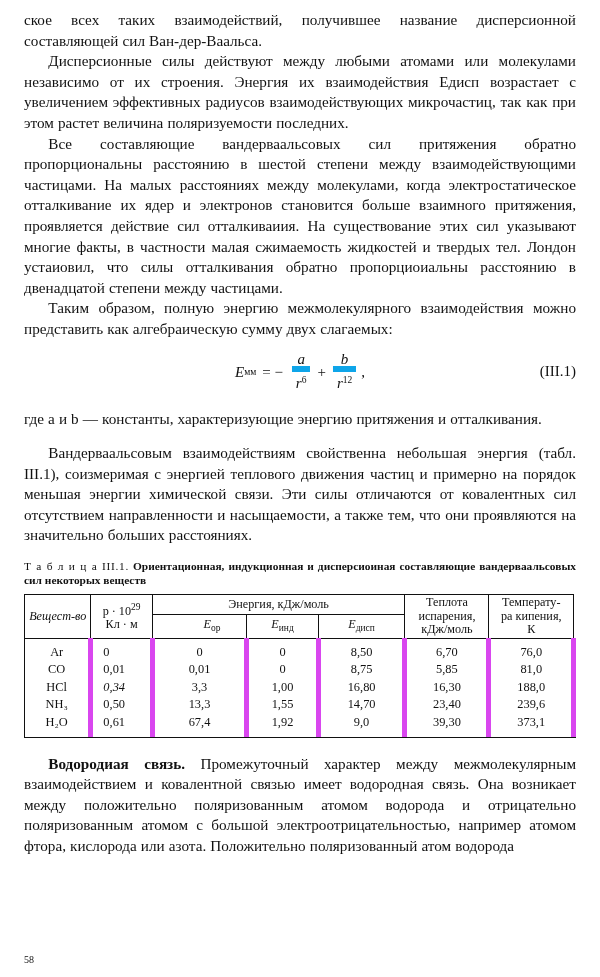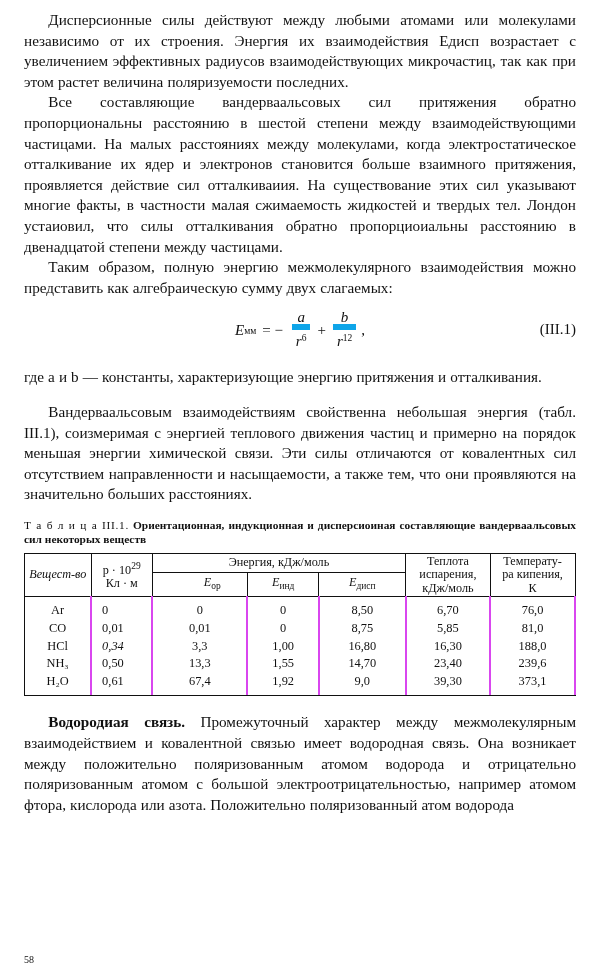--- a/index.html
+++ b/index.html
@@ -119,21 +119,21 @@
     text-align: center;
     vertical-align: middle;
   }
   table.data thead th {
     line-height: 13.5px;
     font-size: 12.2px;
   }
   table.data tbody td {
     line-height: 15.6px;
     border-left: 1px solid #111;
-    border-right: 2px solid #d946ef;
+    border-right: 5px solid #d946ef;
     border-top: none;
     border-bottom: none;
   }
   table.data tbody tr:first-child td {
     padding-top: 6px;
   }
   table.data tbody tr:last-child td {
     padding-bottom: 6px;
   }
   table.data tbody tr td.subst {
@@ -156,20 +156,21 @@
     font-size: 10px;
     font-weight: normal;
   }
 </style>
 </head>
 <body>
 
 <div class="page">
   <div class="content">
 
+    <p class="para cont">ское всех таких взаимодействий, получившее название дисперсионной составляющей сил Ван-дер-Ваальса.</p>
 
     <p class="para">Дисперсионные силы действуют между любыми атомами или молекулами независимо от их строения. Энергия их взаимодействия Eдисп возрастает с увеличением эффективных радиусов взаимодействующих микрочастиц, так как при этом растет величина поляризуемости последних.</p>
 
     <p class="para">Все составляющие вандерваальсовых сил притяжения обратно пропорциональны расстоянию в шестой степени между взаимодействующими частицами. На малых расстояниях между молекулами, когда электростатическое отталкивание их ядер и электронов становится больше взаимного притяжения, проявляется действие сил отталкиваиия. На существование этих сил указывают многие факты, в частности малая сжимаемость жидкостей и твердых тел. Лондон устаиовил, что силы отталкивания обратно пропорциоиальны расстоянию в двенадцатой степени между частицами.</p>
 
     <p class="para">Таким образом, полную энергию межмолекулярного взаимодействия можно представить как алгебраическую сумму двух слагаемых:</p>
 
     <div class="formula-block">
       <div class="formula">
         <span class="ital">E</span>

